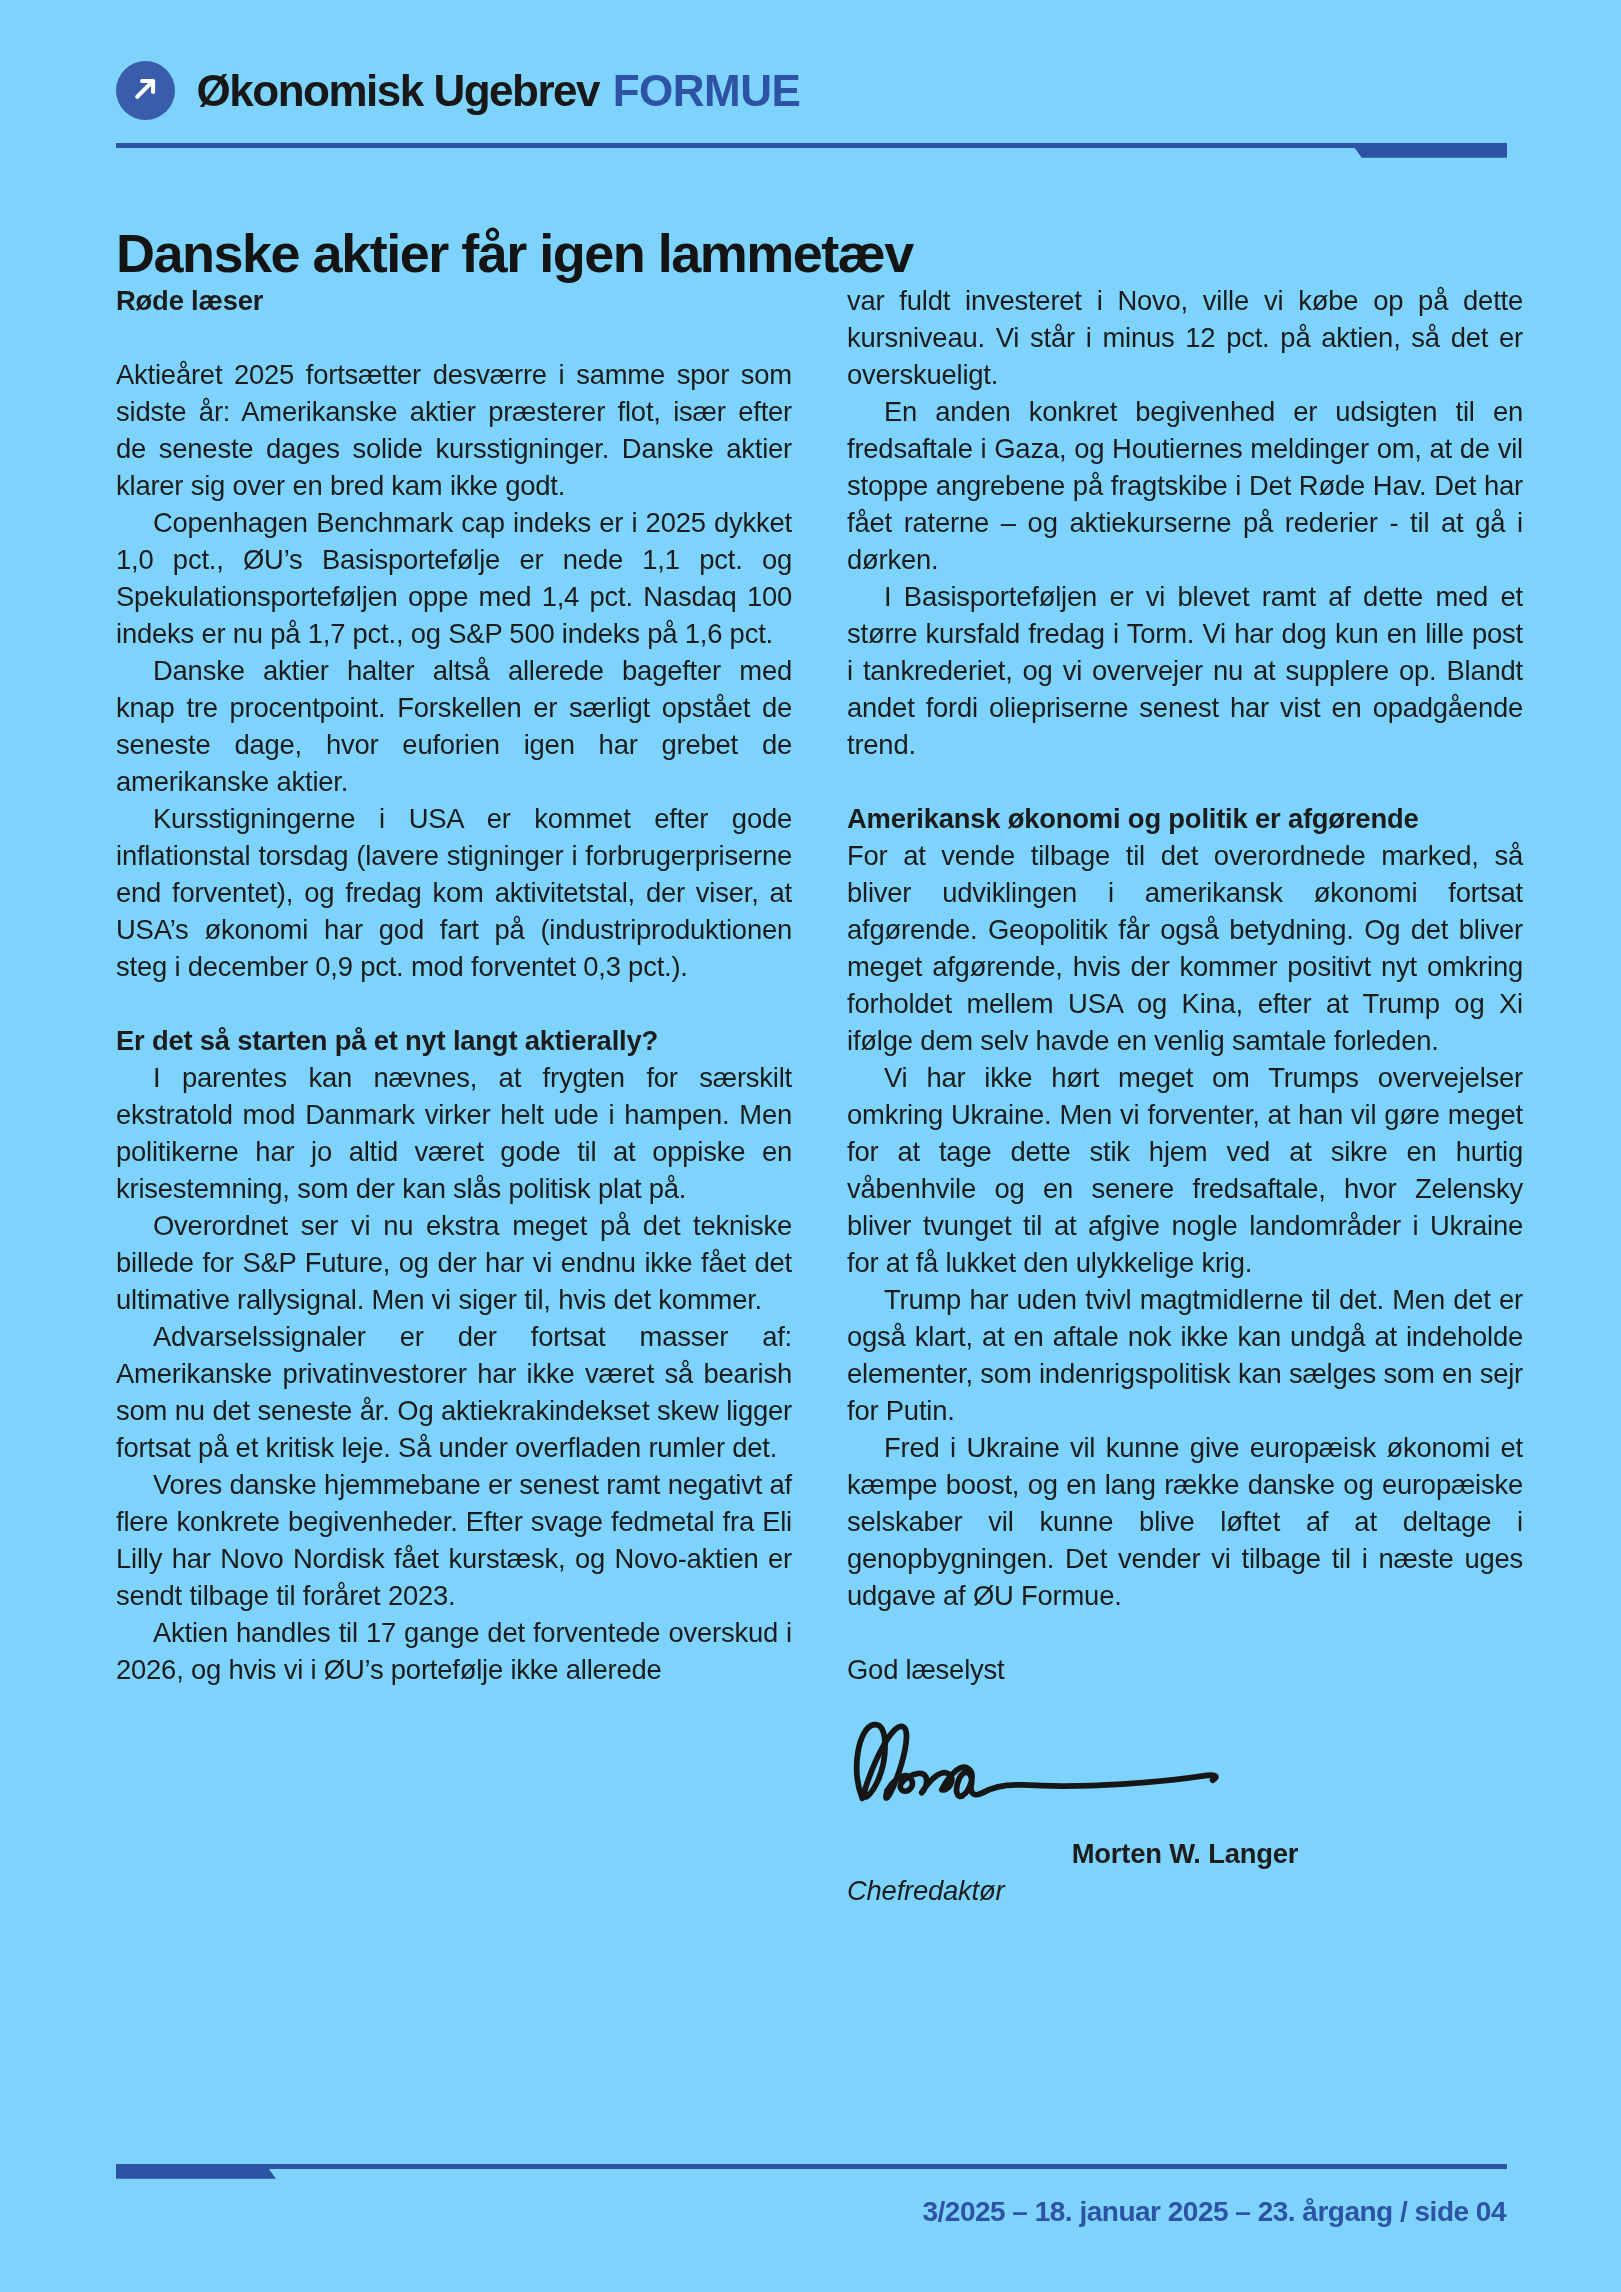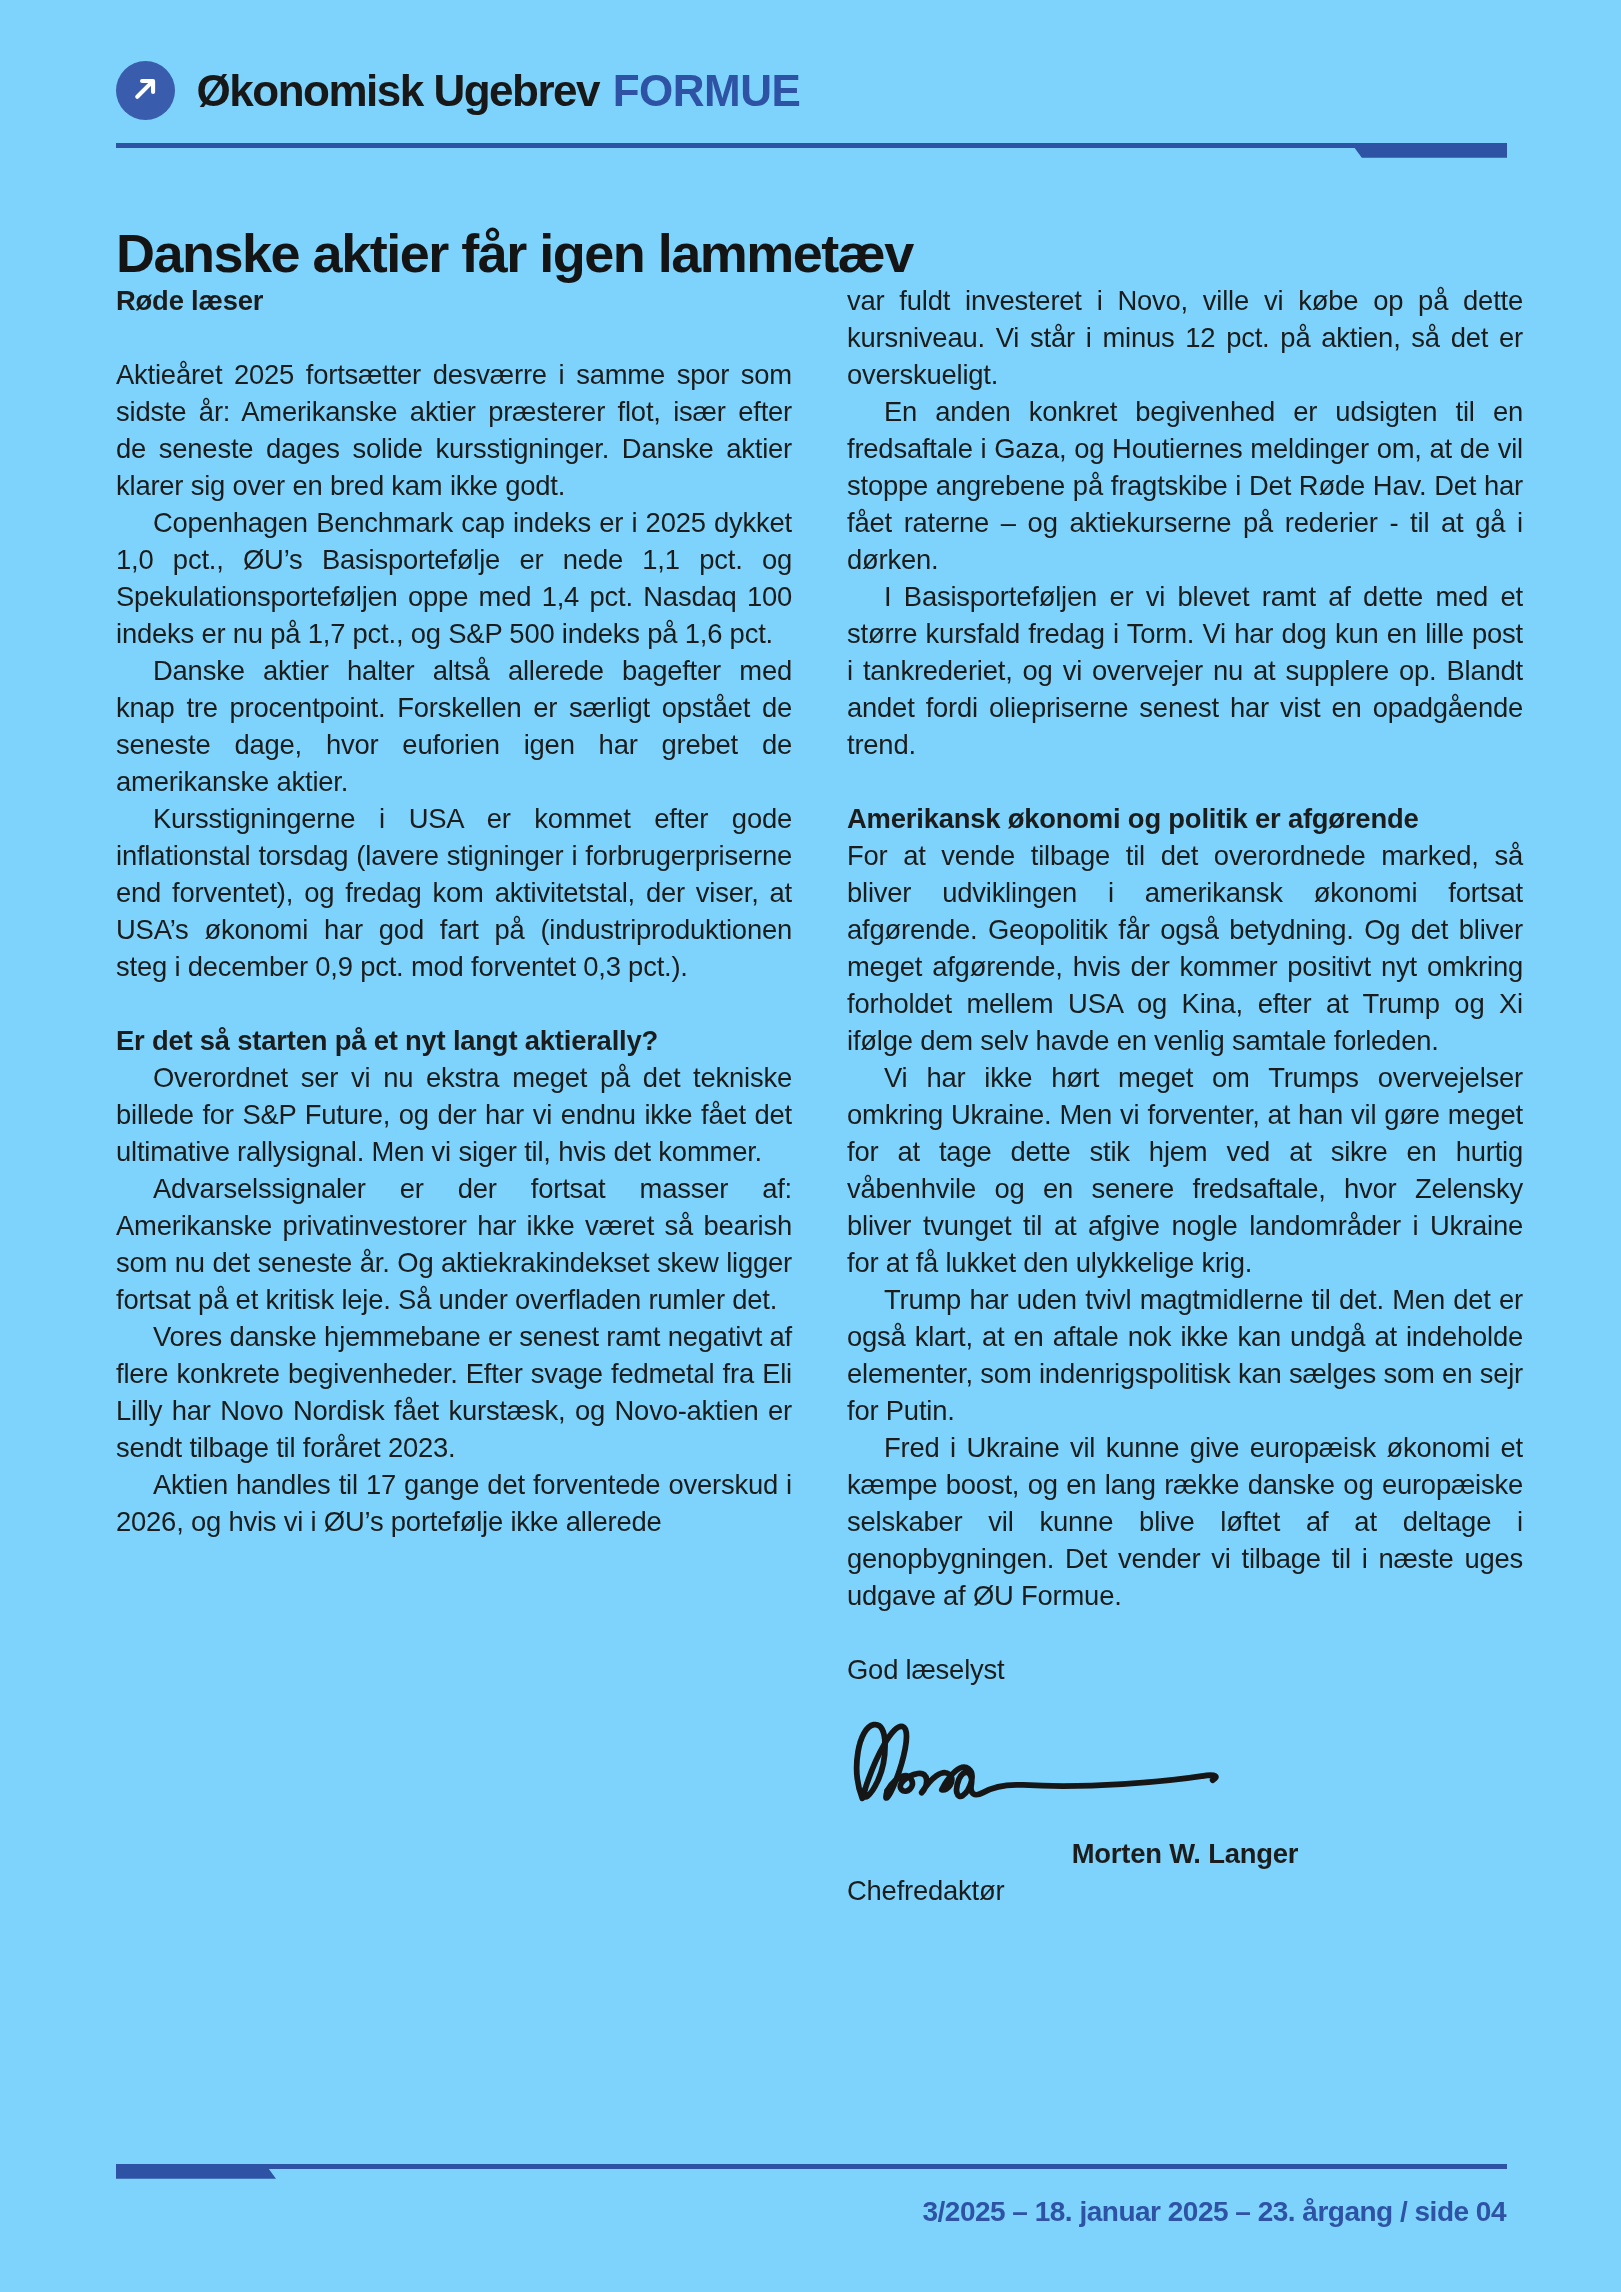--- a/index.html
+++ b/index.html
@@ -60,21 +60,21 @@
   .col{width:676px;font-size:27.4px;line-height:37px;text-align:justify;letter-spacing:-0.2px;}
   .salutation{font-weight:700;margin:0 0 37px 0;}
   .col p{margin:0;}
   .col p.indent{text-indent:37px;}
   .col .subhead{
     font-weight:700;margin:37px 0 0 0;text-align:left;
   }
   .closing{margin-top:37px !important;text-align:left;}
   .signature{margin-top:25.5px;height:98px;}
   .author-name{font-weight:700;margin-top:23.5px !important;text-align:center;}
-  .author-role{margin:0;text-align:left;}
+  .author-role{margin:0;text-align:left;font-style:italic;}
   
   .footer-info{
     position:absolute;top:2196px;right:115px;
     font-size:28px;font-weight:700;letter-spacing:-0.5px;
     color:#2e53a5;white-space:nowrap;
   }
 </style>
 </head>
 <body>
 
@@ -102,20 +102,21 @@
 
   <div class="columns">
 
     <div class="col">
       <div class="salutation">Røde læser</div>
       <p>Aktieåret 2025 fortsætter desværre i samme spor som sidste år: Amerikanske aktier præsterer flot, især efter de seneste dages solide kursstigninger. Danske aktier klarer sig over en bred kam ikke godt.</p>
       <p class="indent">Copenhagen Benchmark cap indeks er i 2025 dykket 1,0 pct., ØU’s Basisportefølje er nede 1,1 pct. og Spekulationsporteføljen oppe med 1,4 pct. Nasdaq 100 indeks er nu på 1,7 pct., og S&amp;P 500 indeks på 1,6 pct.</p>
       <p class="indent">Danske aktier halter altså allerede bagefter med knap tre procentpoint. Forskellen er særligt opstået de seneste dage, hvor euforien igen har grebet de amerikanske aktier.</p>
       <p class="indent">Kursstigningerne i USA er kommet efter gode inflationstal torsdag (lavere stigninger i forbrugerpriserne end forventet), og fredag kom aktivitetstal, der viser, at USA’s økonomi har god fart på (industriproduktionen steg i december 0,9 pct. mod forventet 0,3 pct.).</p>
       <p class="subhead">Er det så starten på et nyt langt aktierally?</p>
+      <p class="indent">I parentes kan nævnes, at frygten for særskilt ekstratold mod Danmark virker helt ude i hampen. Men politikerne har jo altid været gode til at oppiske en krisestemning, som der kan slås politisk plat på.</p>
       <p class="indent">Overordnet ser vi nu ekstra meget på det tekniske billede for S&amp;P Future, og der har vi endnu ikke fået det ultimative rallysignal. Men vi siger til, hvis det kommer.</p>
       <p class="indent">Advarselssignaler er der fortsat masser af: Amerikanske privatinvestorer har ikke været så bearish som nu det seneste år. Og aktiekrakindekset skew ligger fortsat på et kritisk leje. Så under overfladen rumler det.</p>
       <p class="indent">Vores danske hjemmebane er senest ramt negativt af flere konkrete begivenheder. Efter svage fedmetal fra Eli Lilly har Novo Nordisk fået kurstæsk, og Novo-aktien er sendt tilbage til foråret 2023.</p>
       <p class="indent">Aktien handles til 17 gange det forventede overskud i 2026, og hvis vi i ØU’s portefølje ikke allerede</p>
     </div>
 
     <div class="col">
       <p>var fuldt investeret i Novo, ville vi købe op på dette kursniveau. Vi står i minus 12 pct. på aktien, så det er overskueligt.</p>
       <p class="indent">En anden konkret begivenhed er udsigten til en fredsaftale i Gaza, og Houtiernes meldinger om, at de vil stoppe angrebene på fragtskibe i Det Røde Hav. Det har fået raterne – og aktiekurserne på rederier - til at gå i dørken.</p>
       <p class="indent">I Basisporteføljen er vi blevet ramt af dette med et større kursfald fredag i Torm. Vi har dog kun en lille post i tankrederiet, og vi overvejer nu at supplere op. Blandt andet fordi oliepriserne senest har vist en opadgående trend.</p>

